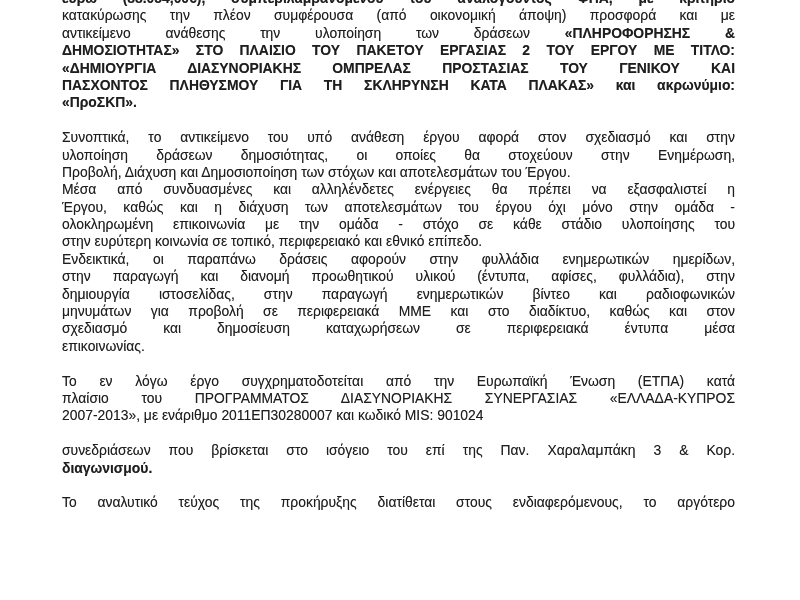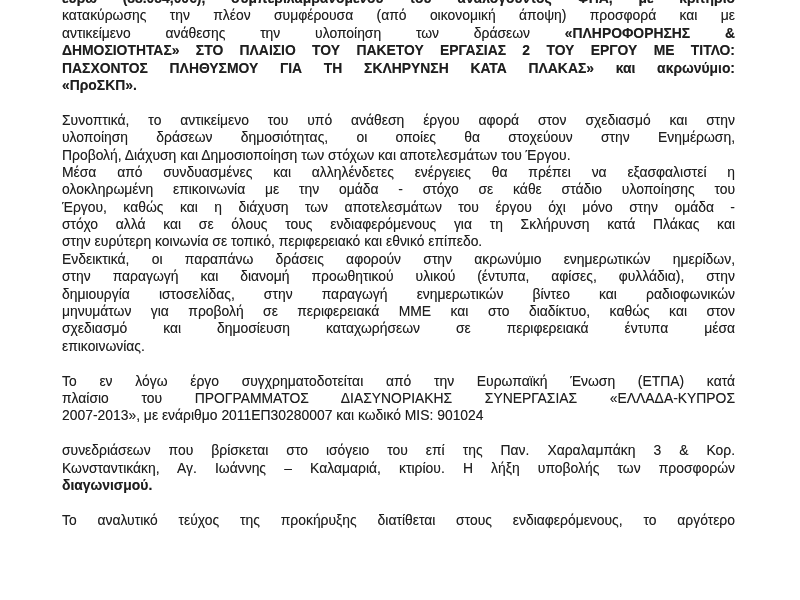--- a/index.html
+++ b/index.html
@@ -43,46 +43,45 @@
 </head>
 <body>
 
 <div class="page">
   <div class="doc" id="doc">
       <div class="para">
         <div class="line j"><span class="seg bold">ευρώ (88.054,00€), συμπεριλαμβανομένου του αναλογούντος ΦΠΑ, με κριτήριο</span></div>
         <div class="line j"><span class="seg">κατακύρωσης την πλέον συμφέρουσα (από οικονομική άποψη) προσφορά και με</span></div>
         <div class="line j"><span class="seg">αντικείμενο ανάθεσης την υλοποίηση των δράσεων </span><span class="seg bold">«ΠΛΗΡΟΦΟΡΗΣΗΣ &amp;</span></div>
         <div class="line j"><span class="seg bold">ΔΗΜΟΣΙΟΤΗΤΑΣ» ΣΤΟ ΠΛΑΙΣΙΟ ΤΟΥ ΠΑΚΕΤΟΥ ΕΡΓΑΣΙΑΣ 2 ΤΟΥ ΕΡΓΟΥ ΜΕ ΤΙΤΛΟ:</span></div>
+        <div class="line j"><span class="seg bold">«ΔΗΜΙΟΥΡΓΙΑ ΔΙΑΣΥΝΟΡΙΑΚΗΣ ΟΜΠΡΕΛΑΣ ΠΡΟΣΤΑΣΙΑΣ ΤΟΥ ΓΕΝΙΚΟΥ ΚΑΙ</span></div>
         <div class="line j"><span class="seg bold">ΠΑΣΧΟΝΤΟΣ ΠΛΗΘΥΣΜΟΥ ΓΙΑ ΤΗ ΣΚΛΗΡΥΝΣΗ ΚΑΤΑ ΠΛΑΚΑΣ» και ακρωνύμιο:</span></div>
         <div class="line"><span class="seg bold">«ΠροΣΚΠ».</span></div>
       </div>
       <div class="para">
         <div class="line j"><span class="seg">Συνοπτικά, το αντικείμενο του υπό ανάθεση έργου αφορά στον σχεδιασμό και στην</span></div>
         <div class="line j"><span class="seg">υλοποίηση δράσεων δημοσιότητας, οι οποίες θα στοχεύουν στην Ενημέρωση,</span></div>
         <div class="line"><span class="seg">Προβολή, Διάχυση και Δημοσιοποίηση των στόχων και αποτελεσμάτων του Έργου.</span></div>
         <div class="line j"><span class="seg">Μέσα από συνδυασμένες και αλληλένδετες ενέργειες θα πρέπει να εξασφαλιστεί η</span></div>
+        <div class="line j"><span class="seg">Έργου, καθώς και η διάχυση των αποτελεσμάτων του έργου όχι μόνο στην ομάδα -</span></div>
         <div class="line j"><span class="seg">ολοκληρωμένη επικοινωνία με την ομάδα - στόχο σε κάθε στάδιο υλοποίησης του</span></div>
-        <div class="line j"><span class="seg">Έργου, καθώς και η διάχυση των αποτελεσμάτων του έργου όχι μόνο στην ομάδα -</span></div>
-        <div class="line j"><span class="seg">στόχο αλλά και σε όλους τους ενδιαφερόμενους για τη Σκλήρυνση κατά Πλάκας και</span></div>
         <div class="line"><span class="seg">στην ευρύτερη κοινωνία σε τοπικό, περιφερειακό και εθνικό επίπεδο.</span></div>
-        <div class="line j"><span class="seg">Ενδεικτικά, οι παραπάνω δράσεις αφορούν στην ακρωνύμιο ενημερωτικών ημερίδων,</span></div>
+        <div class="line j"><span class="seg">Ενδεικτικά, οι παραπάνω δράσεις αφορούν στην φυλλάδια ενημερωτικών ημερίδων,</span></div>
         <div class="line j"><span class="seg">στην παραγωγή και διανομή προωθητικού υλικού (έντυπα, αφίσες, φυλλάδια), στην</span></div>
         <div class="line j"><span class="seg">δημιουργία ιστοσελίδας, στην παραγωγή ενημερωτικών βίντεο και ραδιοφωνικών</span></div>
         <div class="line j"><span class="seg">μηνυμάτων για προβολή σε περιφερειακά ΜΜΕ και στο διαδίκτυο, καθώς και στον</span></div>
         <div class="line j"><span class="seg">σχεδιασμό και δημοσίευση καταχωρήσεων σε περιφερειακά έντυπα μέσα</span></div>
         <div class="line"><span class="seg">επικοινωνίας.</span></div>
       </div>
       <div class="para">
         <div class="line j"><span class="seg">Το εν λόγω έργο συγχρηματοδοτείται από την Ευρωπαϊκή Ένωση (ΕΤΠΑ) κατά</span></div>
         <div class="line j"><span class="seg">πλαίσιο του ΠΡΟΓΡΑΜΜΑΤΟΣ ΔΙΑΣΥΝΟΡΙΑΚΗΣ ΣΥΝΕΡΓΑΣΙΑΣ «ΕΛΛΑΔΑ-ΚΥΠΡΟΣ</span></div>
         <div class="line"><span class="seg">2007-2013», με ενάριθμο 2011ΕΠ30280007 και κωδικό MIS: 901024</span></div>
       </div>
       <div class="para">
         <div class="line j"><span class="seg">συνεδριάσεων που βρίσκεται στο ισόγειο του επί της Παν. Χαραλαμπάκη 3 &amp; Κορ.</span></div>
-        <div class="line j"><span class="seg">Κωνσταντικάκη, Αγ. Ιωάννης – Καλαμαριά, κτιρίου. Η λήξη υποβολής των προσφορών</span></div>
         <div class="line"><span class="seg bold">διαγωνισμού.</span></div>
       </div>
       <div class="para">
         <div class="line j"><span class="seg">Το αναλυτικό τεύχος της προκήρυξης διατίθεται στους ενδιαφερόμενους, το αργότερο</span></div>
       </div>
     </div>
 </div>
 
 </body></html>

